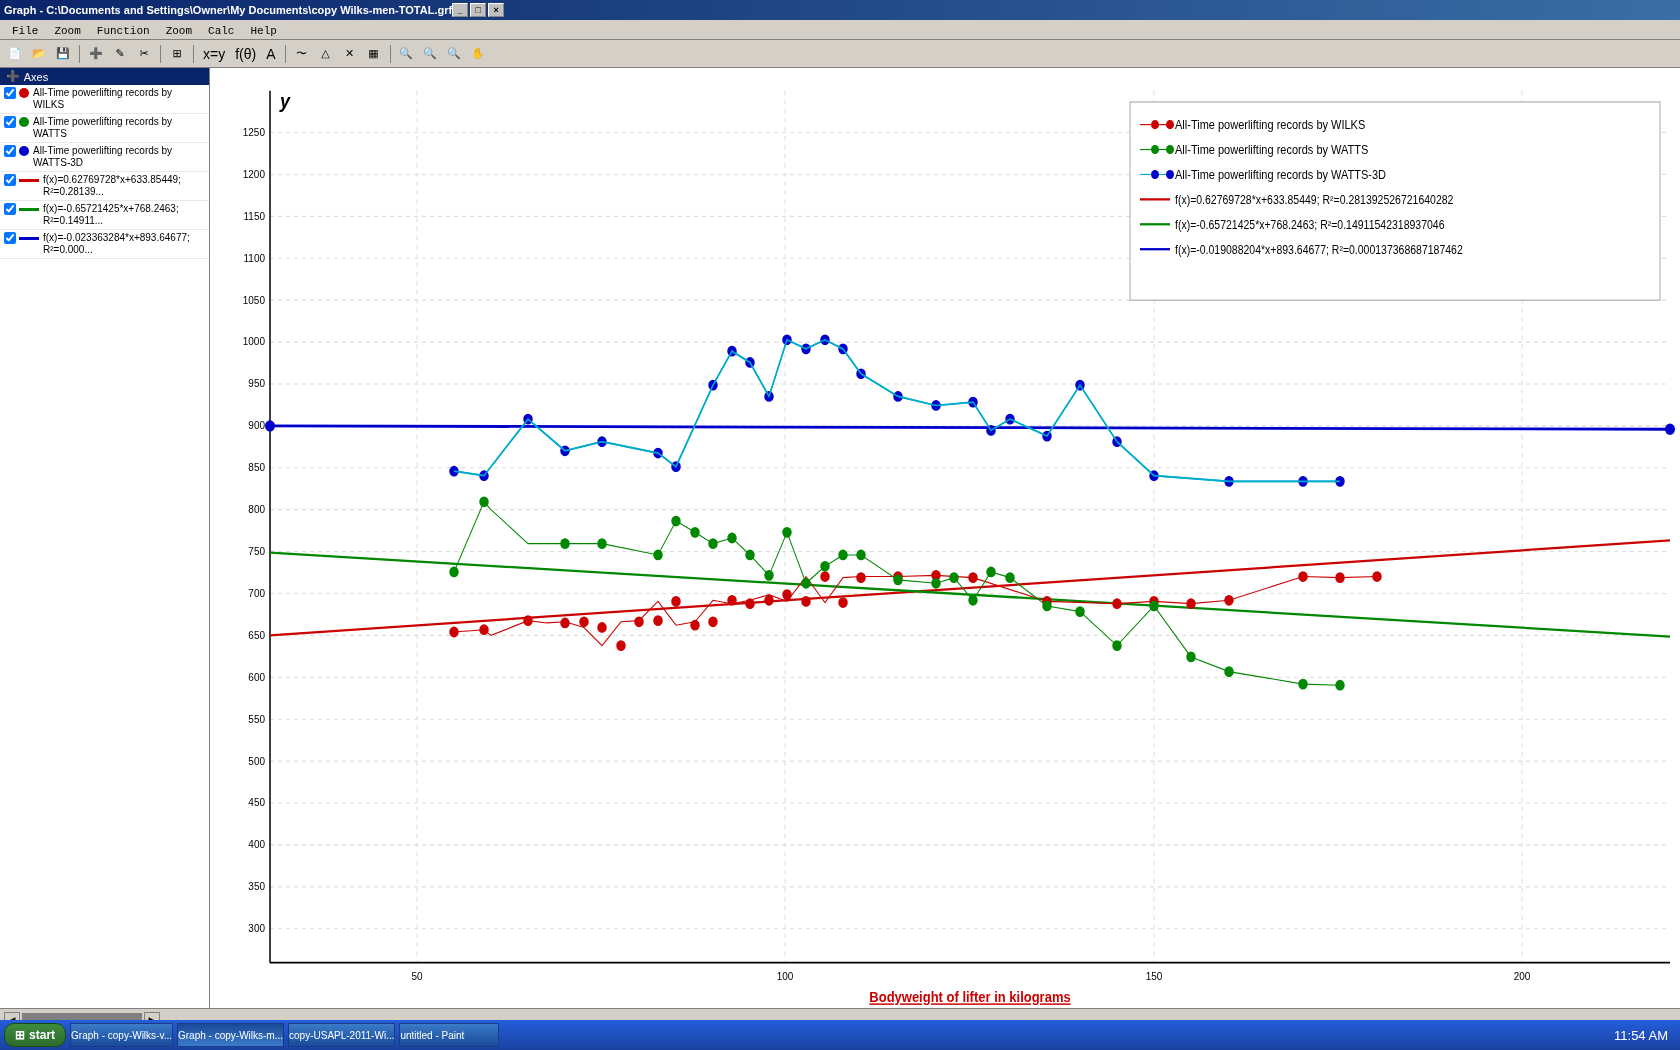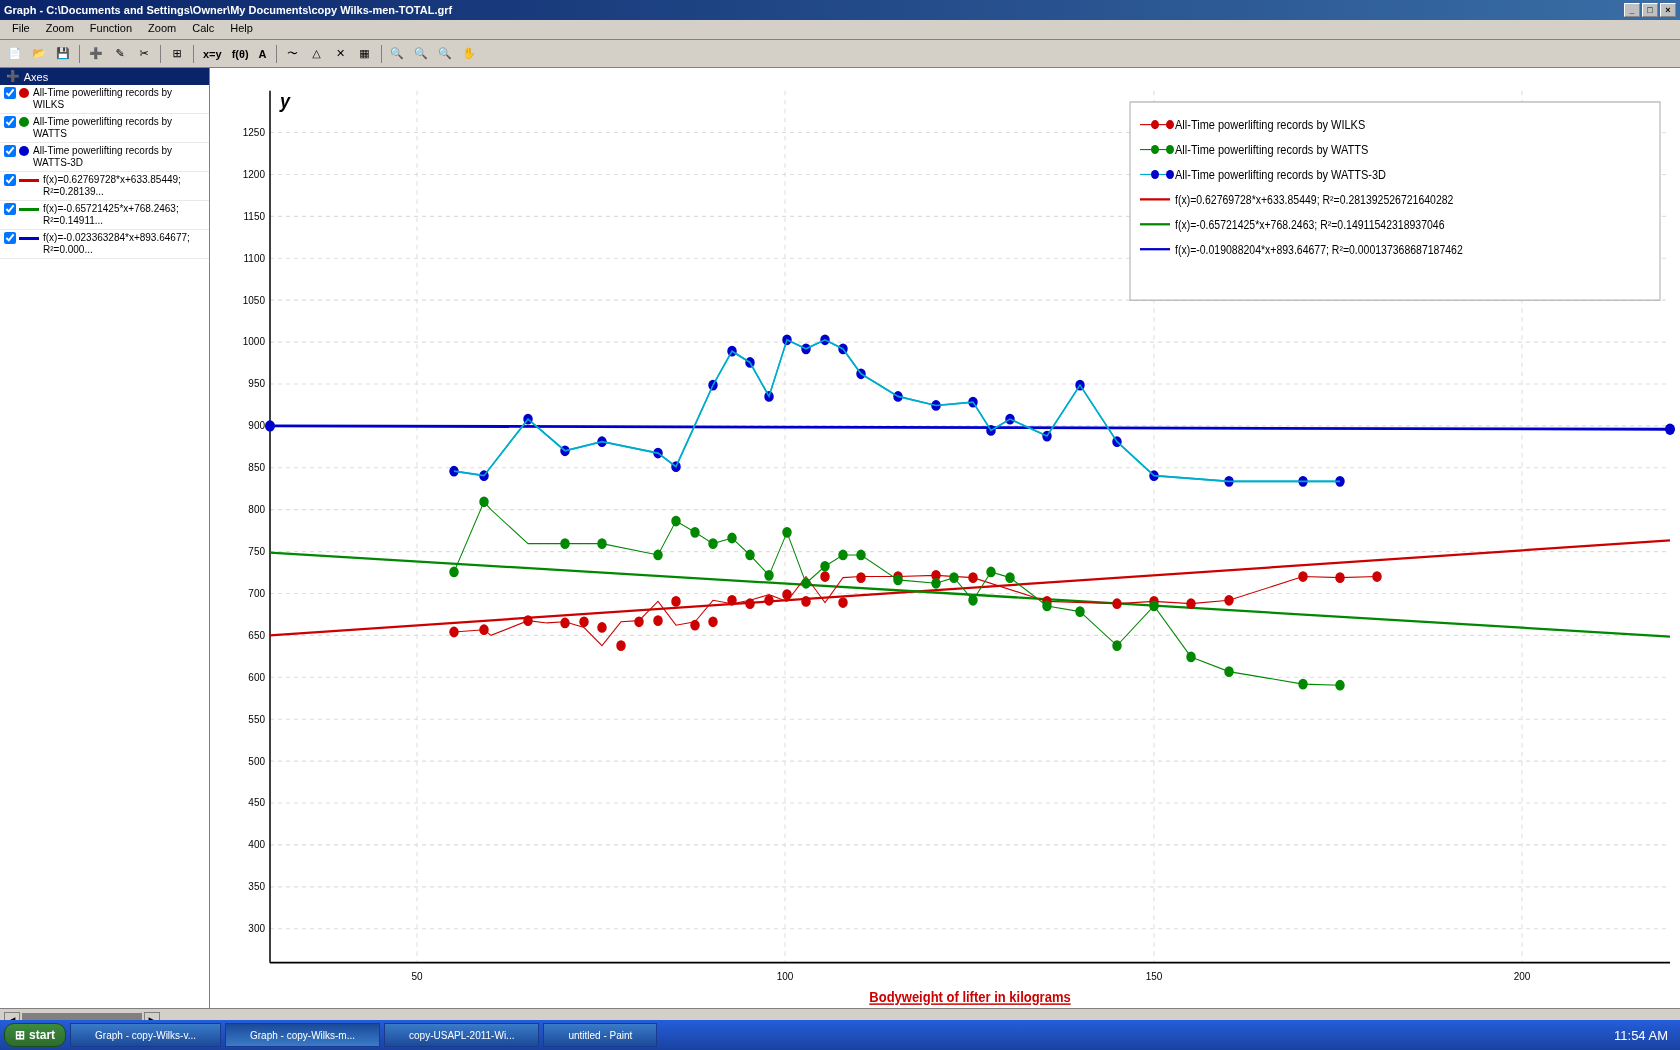--- a/index.html
+++ b/index.html
@@ -5,45 +5,45 @@
     * { margin: 0; padding: 0; box-sizing: border-box; }
     body { width: 1680px; height: 1050px; overflow: hidden; background: #c0c0c0; font-family: 'Arial', sans-serif; font-size: 11px; }
 
     
     .title-bar {
       background: linear-gradient(to right, #0a246a, #3a6ea5);
       color: white;
       height: 20px;
       display: flex;
       align-items: center;
-      justify-content: space-between;
+      justify-content: flex-start;
       padding: 0 4px;
       font-size: 11px;
       font-weight: bold;
-      gap: 28px;
     }
     .title-bar-buttons { display: flex; gap: 2px; }
     .title-btn {
       width: 16px; height: 14px;
       background: #c0c0c0;
       border: 1px solid #888;
       border-top-color: #fff;
       border-left-color: #fff;
       display: flex; align-items: center; justify-content: center;
       font-size: 9px; cursor: pointer; color: black;
     }
 
     
     .menu-bar {
       background: #d4d0c8;
       height: 20px;
       display: flex;
-      align-items: flex-start;
+      align-items: flex-end;
       border-bottom: 1px solid #808080;
       padding: 0 4px;
+      font-family: Liberation Mono, monospace;
     }
     .menu-item {
       padding: 2px 8px;
       font-size: 11px;
       cursor: pointer;
     }
 
     
     .toolbar {
       background: #d4d0c8;
@@ -56,21 +56,21 @@
     }
     .toolbar-btn {
       width: 22px; height: 22px;
       background: #d4d0c8;
       border: 1px solid transparent;
       display: flex; align-items: center; justify-content: center;
       cursor: pointer;
       font-size: 11px;
     }
     .toolbar-separator { width: 1px; height: 18px; background: #808080; margin: 0 3px; }
-    .toolbar-label { font-size: 11px; font-weight: bold; margin: 0 4px; }
+    .toolbar-label { font-size: 14px; font-weight: normal; margin: 0 4px; }
 
     
     .main-area {
       display: flex;
       background: #d4d0c8;
       height: calc(1050px - 20px - 20px - 28px - 22px - 20px);
     }
 
     
     .left-panel {
@@ -165,21 +165,21 @@
       cursor: pointer;
       display: flex;
       align-items: center;
       gap: 4px;
       height: 24px;
     }
     .taskbar-item {
       background: linear-gradient(to bottom, #3a7bc8, #1a4a9a);
       color: white;
       font-size: 10px;
-      padding: 2px 24px;
+      padding: 2px 0;
       border: 1px solid #1a3a8a;
       height: 24px;
       display: flex;
       align-items: center;
       cursor: pointer;
       min-width: 100px;
       text-align: right;
     }
     .taskbar-item.active {
       background: linear-gradient(to bottom, #1a4a9a, #3a7bc8);

